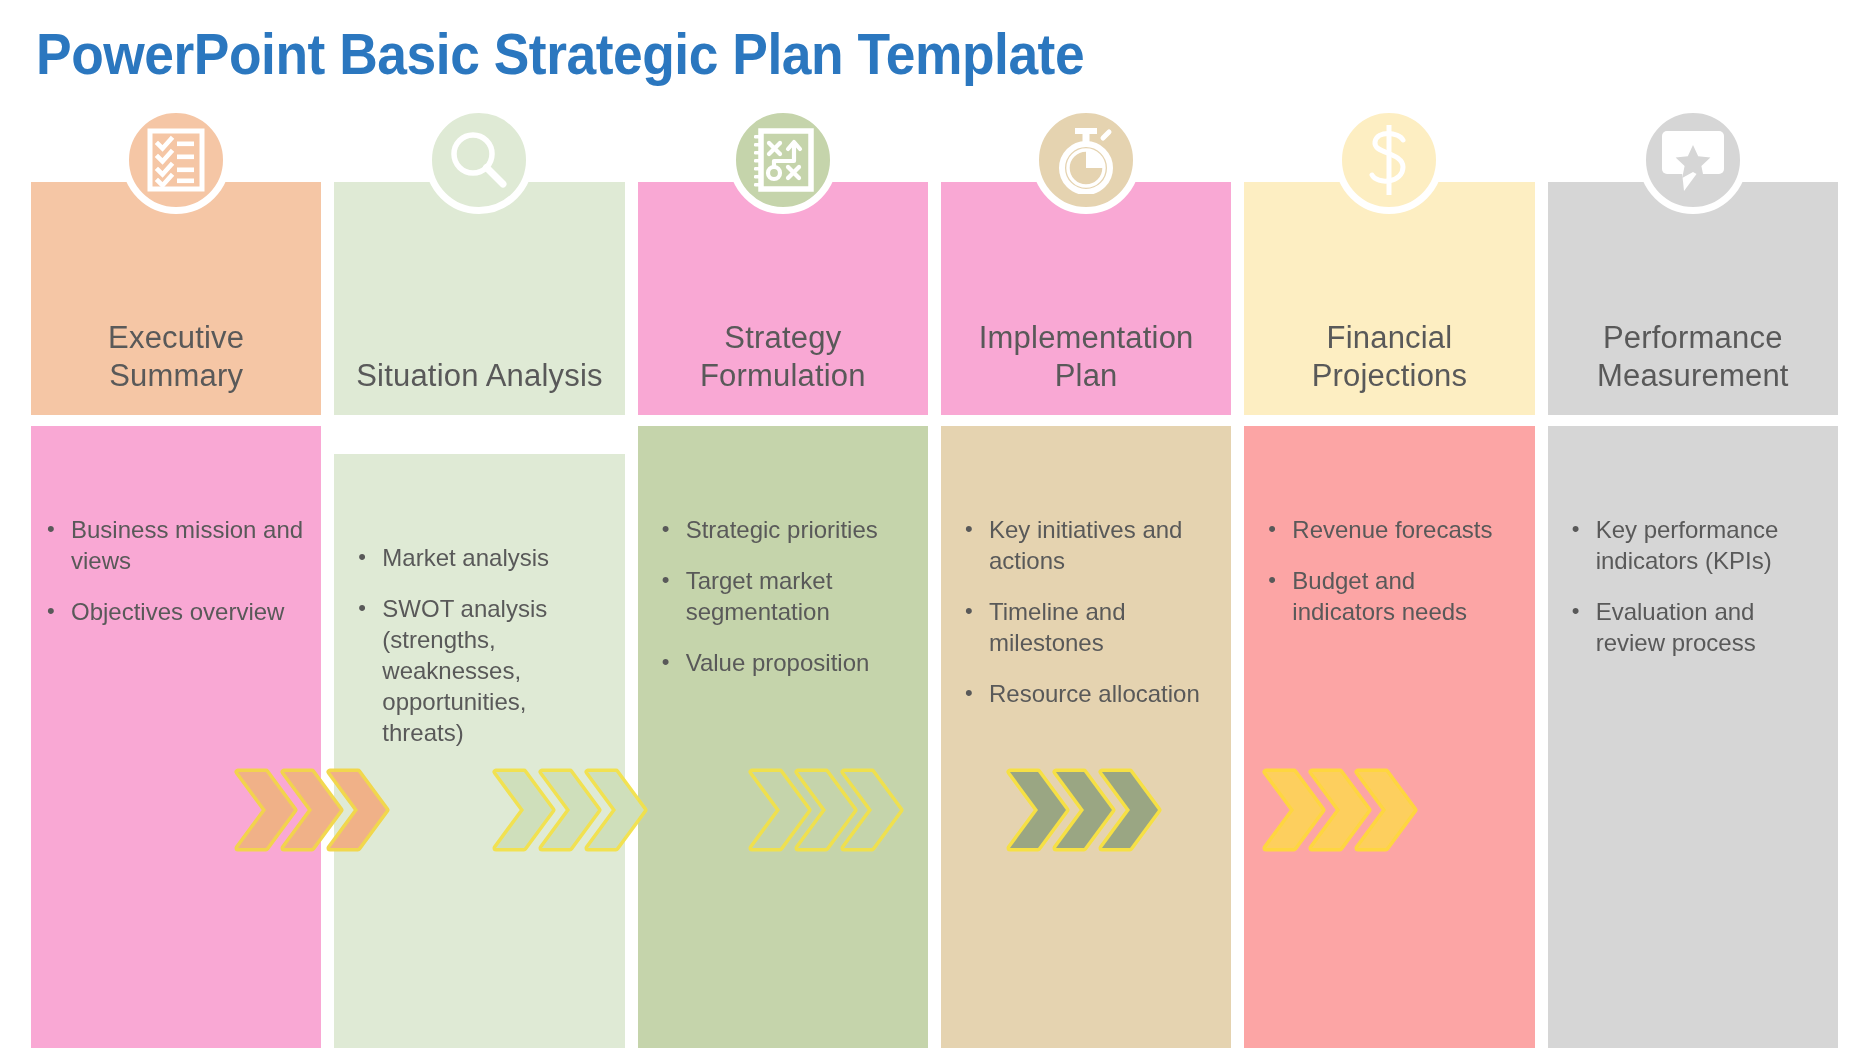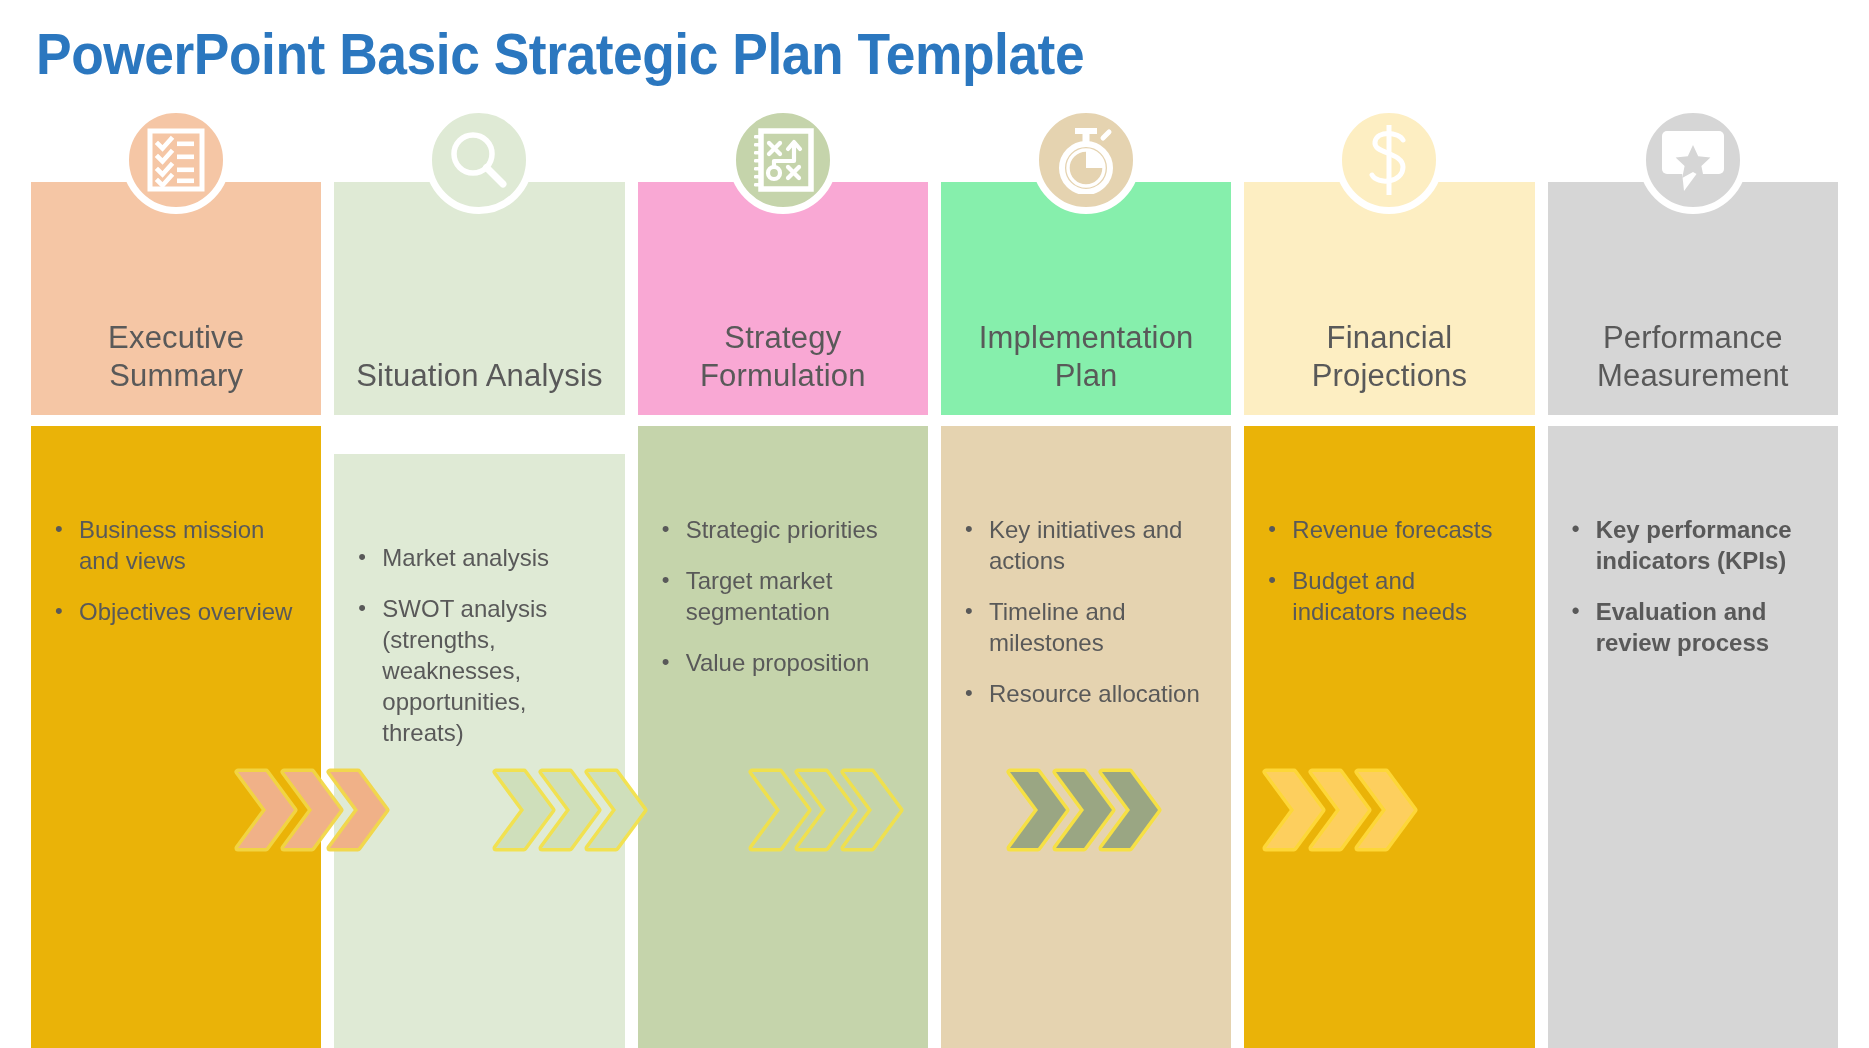--- a/index.html
+++ b/index.html
@@ -153,21 +153,21 @@
           <rect x="31" y="13.5" width="17" height="4.6"></rect>
           <rect x="31" y="26.5" width="17" height="4.6"></rect>
           <rect x="31" y="39.5" width="17" height="4.6"></rect>
           <rect x="31" y="50.5" width="17" height="4.6"></rect>
         </g>
       </svg>
           </div>
           <div class="col-header-title">Executive Summary</div>
         </div>
         <div class="col-gap"></div>
-        <div class="col-body" style="background: #eab308;">
+        <div class="col-body" style="background: #f9a8d4; padding-left: 8px;">
           <ul class="bullets">
             <li>Business mission and views</li>
             <li>Objectives overview</li>
           </ul>
         </div>
       </div>
       <div class="col">
         <div class="col-header" style="background: rgb(223, 234, 213);">
           <div class="icon-badge" style="background: rgb(223, 234, 213);">
             <svg width="62" height="62" viewBox="0 0 62 62">
@@ -215,21 +215,21 @@
         <div class="col-gap"></div>
         <div class="col-body" style="background: rgb(197, 212, 171);">
           <ul class="bullets">
             <li>Strategic priorities</li>
             <li>Target market segmentation</li>
             <li>Value proposition</li>
           </ul>
         </div>
       </div>
       <div class="col">
-        <div class="col-header" style="background: #86efac;">
+        <div class="col-header" style="background: #f9a8d4;">
           <div class="icon-badge" style="background: rgb(229, 211, 176);">
             <svg width="66" height="68" viewBox="0 0 66 68">
         <rect x="22" y="2" width="22" height="6" fill="white"></rect>
         <rect x="29.5" y="6" width="7" height="10" fill="white"></rect>
         <line x1="50" y1="12" x2="56" y2="6" stroke="white" stroke-width="5" stroke-linecap="round"></line>
         <circle cx="33" cy="42" r="24" fill="none" stroke="white" stroke-width="6"></circle>
         <circle cx="33" cy="42" r="18" fill="none" stroke="white" stroke-width="3.4"></circle>
         <path d="M33 42 L33 24 A18 18 0 0 1 51 42 Z" fill="white"></path>
       </svg>
           </div>
@@ -248,21 +248,21 @@
         <div class="col-header" style="background: rgb(253, 238, 194);">
           <div class="icon-badge" style="background: rgb(253, 238, 194);">
             <svg width="48" height="74" viewBox="0 0 48 74">
         <line x1="24" y1="2" x2="24" y2="72" stroke="white" stroke-width="5"></line>
         <path d="M38 17 C34 9 12 7 10 19 C8 31 38 29 38 44 C38 60 12 62 7 52" fill="none" stroke="white" stroke-width="5" stroke-linecap="round"></path>
       </svg>
           </div>
           <div class="col-header-title">Financial Projections</div>
         </div>
         <div class="col-gap"></div>
-        <div class="col-body" style="background: #eab308;">
+        <div class="col-body" style="background: #fca5a5;">
           <ul class="bullets">
             <li>Revenue forecasts</li>
             <li>Budget and indicators needs</li>
           </ul>
         </div>
       </div>
       <div class="col">
         <div class="col-header" style="background: rgb(214, 214, 214);">
           <div class="icon-badge" style="background: rgb(214, 214, 214);">
             <svg width="66" height="62" viewBox="0 0 66 62">
@@ -274,21 +274,21 @@
         </defs>
         <g mask="url(#starmask)">
           <rect x="2" y="2" width="62" height="43" rx="5" fill="white"></rect>
           <path d="M22 43 L38 43 L24 62 Z" fill="white"></path>
         </g>
       </svg>
           </div>
           <div class="col-header-title">Performance Measurement</div>
         </div>
         <div class="col-gap"></div>
-        <div class="col-body" style="background: rgb(214, 214, 214); font-weight: bold;">
+        <div class="col-body" style="background: rgb(214, 214, 214);">
           <ul class="bullets">
             <li>Key performance indicators (KPIs)</li>
             <li>Evaluation and review process</li>
           </ul>
         </div>
       </div>
     </div>
 
   <div id="chevron-layer">
       <div class="chev-group" style="left: 236px;">

